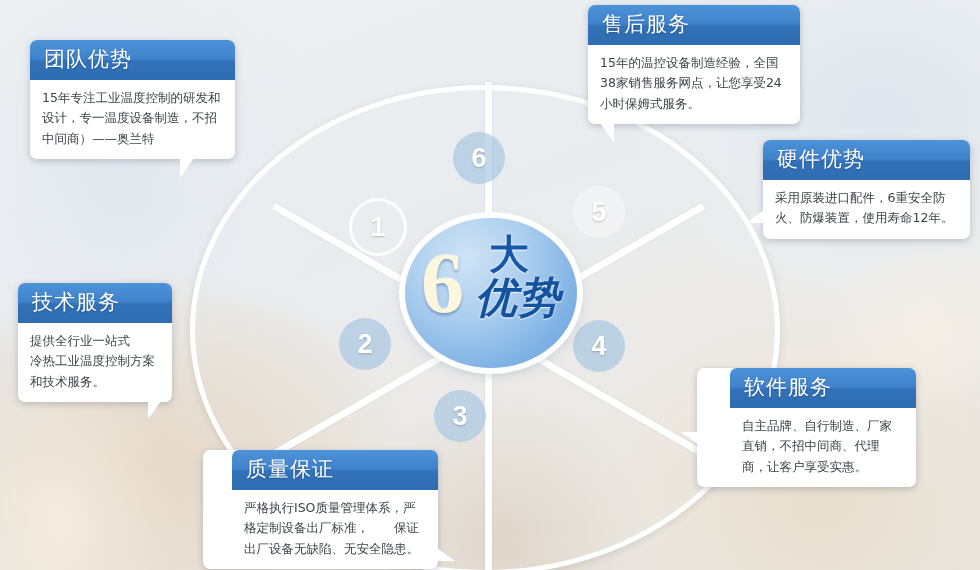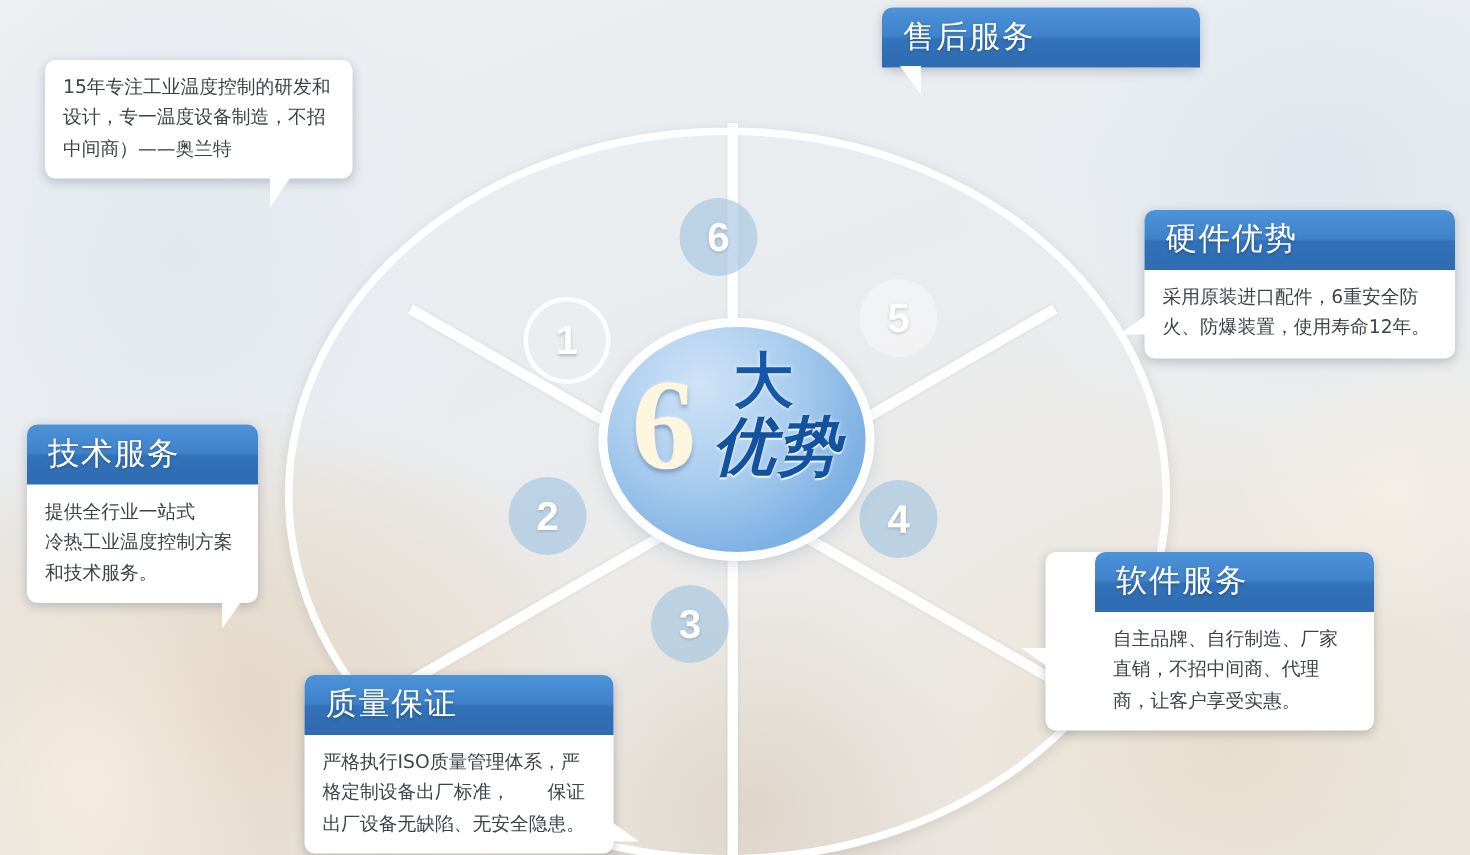--- a/index.html
+++ b/index.html
@@ -114,21 +114,21 @@
   .card .bdy.c{text-align:left;}
   .tail{position:absolute;width:0;height:0;}
 
   
   #card-team{left:30px;top:40px;width:205px;}
   #card-team .tail{left:150px;bottom:-19px;
     border-left:14px solid #fff;border-bottom:20px solid transparent;border-top:0;}
   #card-tech{left:18px;top:283px;width:154px;}
   #card-tech .tail{left:130px;bottom:-17px;
     border-left:13px solid #fff;border-bottom:18px solid transparent;}
-  #card-quality{left:203px;top:450px;width:206px;}
+  #card-quality{left:203px;top:450px;width:206px;padding-left:29px;}
   #card-quality .tail{right:-17px;bottom:8px;
     border-bottom:13px solid #fff;border-right:18px solid transparent;}
   #card-after{left:588px;top:5px;width:212px;}
   #card-after .tail{left:12px;bottom:-18px;
     border-right:14px solid #fff;border-bottom:19px solid transparent;}
   #card-hardware{left:763px;top:140px;width:207px;}
   #card-hardware .tail{left:-17px;bottom:16px;
     border-bottom:13px solid #fff;border-left:18px solid transparent;}
   #card-software{left:697px;top:368px;width:186px;padding-left:33px;}
   #card-software .tail{left:-16px;top:64px;
@@ -187,38 +187,40 @@
 
   <div class="center">
     <div class="center-inner">
       <span class="c-six">6</span>
       <span class="c-da">大</span>
       <span class="c-ys">优势</span>
     </div>
   </div>
 
   <div class="card" id="card-team">
+    <div class="hdr">团队优势</div>
     <div class="bdy">15年专注工业温度控制的研发和设计，专一温度设备制造，不招中间商）——奥兰特</div>
     <div class="tail"></div>
   </div>
 
   <div class="card" id="card-tech">
     <div class="hdr">技术服务</div>
     <div class="bdy">提供全行业一站式　　冷热工业温度控制方案和技术服务。</div>
     <div class="tail"></div>
   </div>
 
   <div class="card" id="card-quality">
     <div class="hdr">质量保证</div>
     <div class="bdy">严格执行ISO质量管理体系，严格定制设备出厂标准，　　保证出厂设备无缺陷、无安全隐患。</div>
     <div class="tail"></div>
   </div>
 
   <div class="card" id="card-after">
     <div class="hdr">售后服务</div>
+    <div class="bdy">15年的温控设备制造经验，全国38家销售服务网点，让您享受24小时保姆式服务。</div>
     <div class="tail"></div>
   </div>
 
   <div class="card" id="card-hardware">
     <div class="hdr">硬件优势</div>
     <div class="bdy">采用原装进口配件，6重安全防火、防爆装置，使用寿命12年。</div>
     <div class="tail"></div>
   </div>
 
   <div class="card" id="card-software">

